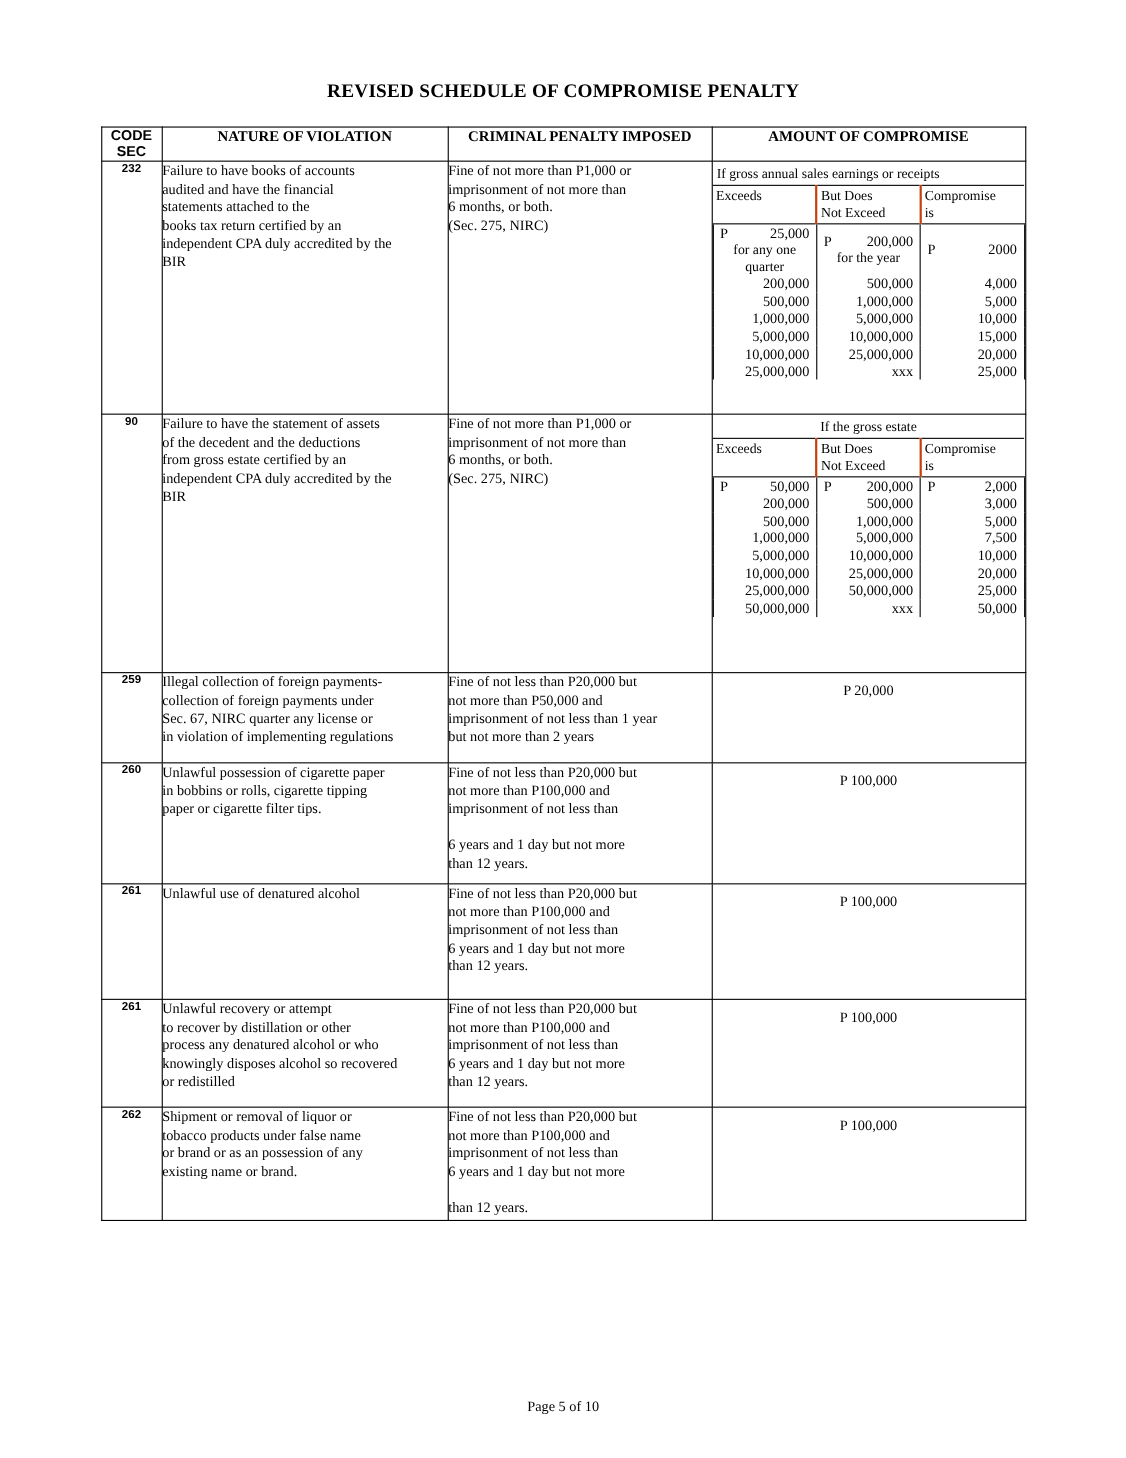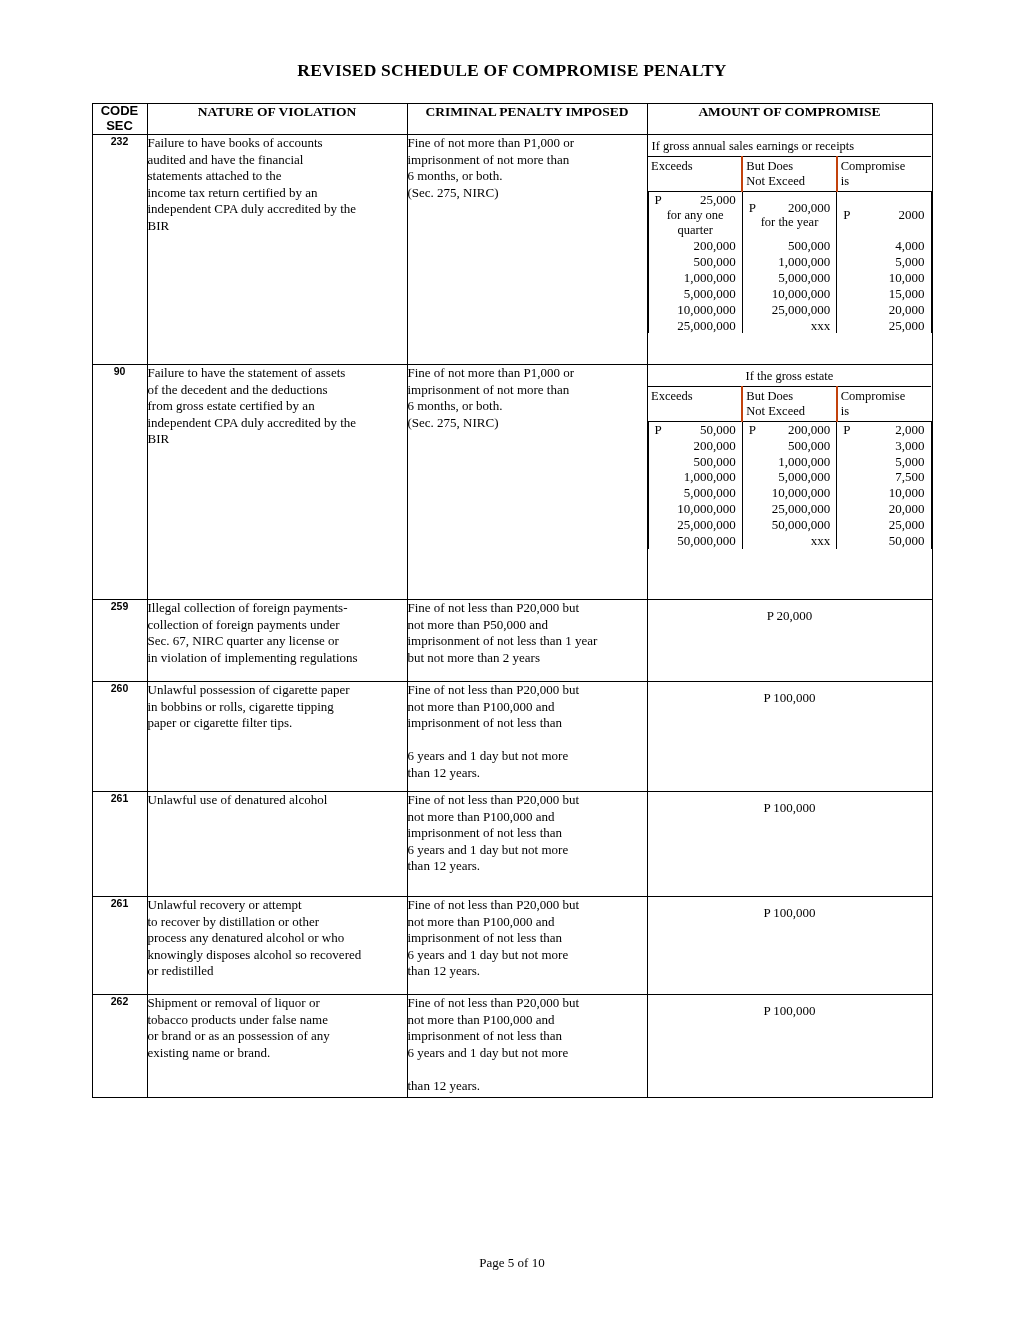--- a/index.html
+++ b/index.html
@@ -12,21 +12,21 @@
     height: 1325px;
     font-family: "Liberation Serif", serif;
     color: #000000;
     position: relative;
   }
   .page {
     width: 1024px;
     height: 1325px;
     position: relative;
     box-sizing: border-box;
-    padding: 0;
+    padding: 12px;
   }
   .doc-title {
     text-align: center;
     font-family: "Liberation Serif", serif;
     font-weight: bold;
     font-size: 17.5px;
     letter-spacing: 0.2px;
     margin: 0;
     padding-top: 60px;
   }
@@ -118,21 +118,21 @@
     font-family: "Liberation Serif", serif;
   }
   table.bracket td.vl { border-left: 1px solid #000; }
   table.bracket td.vr { border-right: 1px solid #000; }
   .num { text-align: right; }
   .cur { float: left; }
   .sub { text-align: center; font-size: 12.5px; }
   .pad-top { padding-top: 4px; }
   .footer {
     position: absolute;
-    bottom: 54px;
+    bottom: 38px;
     left: 0;
     width: 100%;
     text-align: center;
     font-family: "Liberation Serif", serif;
     font-size: 13px;
   }
 </style>
 </head>
 <body>
 
@@ -158,21 +158,21 @@
         <th>AMOUNT OF COMPROMISE</th>
       </tr>
     </thead>
     <tbody id="table-body">
         <tr style="height: 230px;">
           <td class="code-cell">232</td>
           <td class="text-cell">
             <div>Failure to have books of accounts</div>
             <div>audited and have the financial</div>
             <div>statements attached to the</div>
-            <div>income tax return certified by an</div>
+            <div>books tax return certified by an</div>
             <div>independent CPA duly accredited by the</div>
             <div>BIR</div>
           </td>
           <td class="text-cell">
             <div>Fine of not more than P1,000 or</div>
             <div>imprisonment of not more than</div>
             <div>6 months, or both.</div>
             <div>(Sec. 275, NIRC)</div>
           </td>
           <td class="amount-cell">

